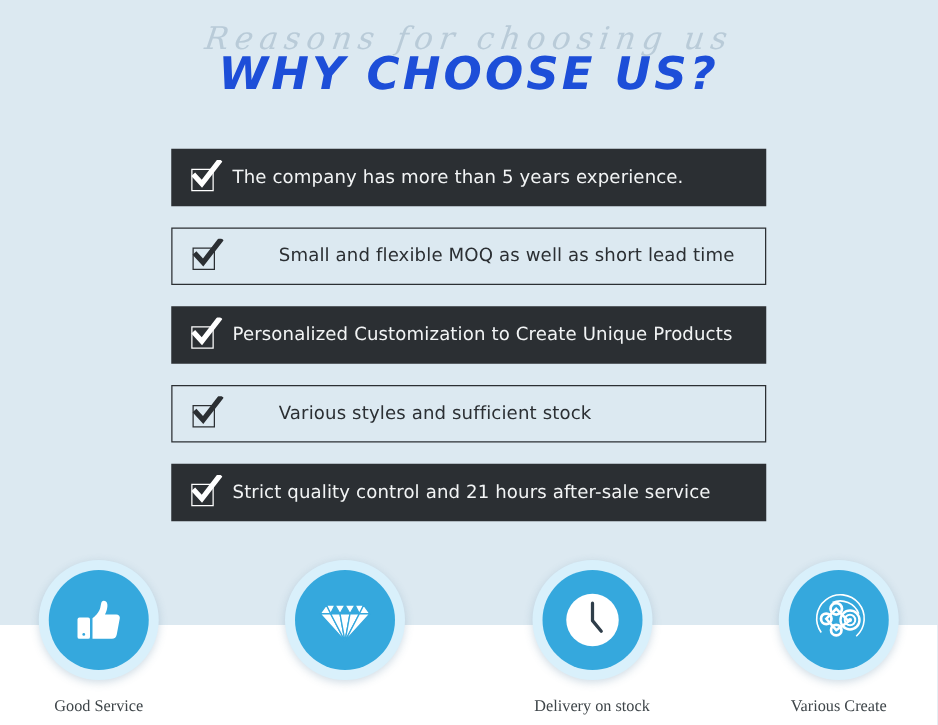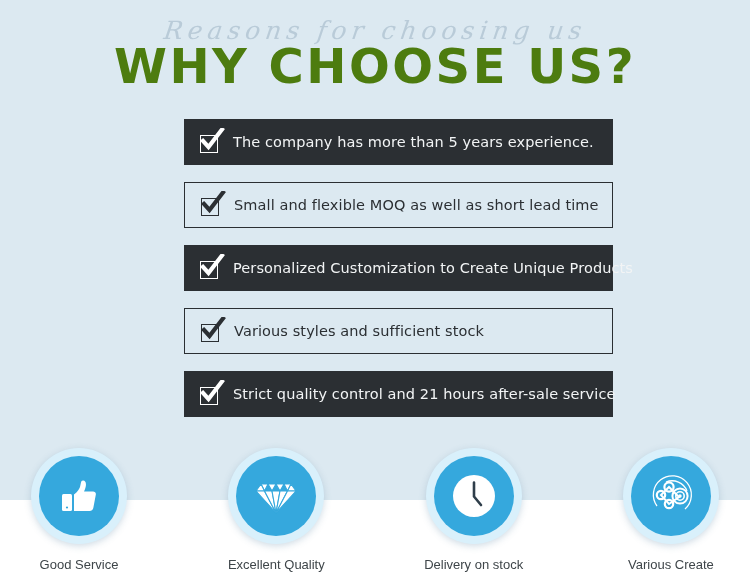--- a/index.html
+++ b/index.html
@@ -45,43 +45,43 @@
     color: #b9cbd8;
     letter-spacing: 5px;
     line-height: 1;
     height: 30px;
     white-space: nowrap;
     transform: skewX(-8deg);
   }
 
   .main-title {
     font-family: "DejaVu Sans", sans-serif;
-    font-size: 48px;
+    font-size: 36px;
     font-weight: bold;
-    color: #4d7c0f;
+    color: #1d4ed8;
     letter-spacing: 2.5px;
     margin-top: -8px;
     line-height: 1.1;
+    font-style: italic;
   }
 
   
   .reasons {
     position: absolute;
     top: 119px;
     left: 137px;
     width: 476px;
   }
 
   .reason-row {
     height: 46px;
     display: flex;
     align-items: center;
     margin-bottom: 17px;
     padding-left: 16px;
-    margin-left: 47px;
   }
 
   .reason-row.dark {
     background: #2b2f33;
   }
 
   .reason-row.light {
     background: #dce9f1;
     border: 1px solid #2b2f33;
   }
@@ -105,21 +105,21 @@
 
   .checkbox .tick {
     position: absolute;
     left: -1px;
     top: -5px;
     width: 26px;
     height: 26px;
   }
 
   .reason-row.dark { color: #ffffff; }
-  .reason-row.light { color: #2b2f33; }
+  .reason-row.light { color: #2b2f33; gap: 36px; }
 
   .reason-text {
     font-family: "DejaVu Sans", sans-serif;
     font-size: 14.5px;
     letter-spacing: 0.1px;
     white-space: nowrap;
   }
 
   .reason-row.dark .reason-text { color: #f2f4f5; }
   .reason-row.light .reason-text { color: #2b2f33; }
@@ -165,21 +165,21 @@
     background: #35a8dd;
     display: flex;
     align-items: center;
     justify-content: center;
   }
 
   .disc svg { display: block; }
 
   .feature-label {
     margin-top: 13px;
-    font-family: Liberation Sans, sans-serif;
+    font-family: Liberation Serif, serif;
     font-size: 13px;
     color: #3e4549;
     white-space: nowrap;
   }
 </style>
 </head>
 <body>
 
 <div class="page">
 
@@ -274,21 +274,20 @@
               <path d="M39 11 L44 18 L35.5 18 Z"></path>
               <path d="M4 18 L12.5 18 L24 40 Z"></path>
               <path d="M12.5 18 L20 18 L24 40 Z"></path>
               <path d="M20 18 L28 18 L24 40 Z"></path>
               <path d="M28 18 L35.5 18 L24 40 Z"></path>
               <path d="M35.5 18 L44 18 L24 40 Z"></path>
             </g>
           </svg>
         </div>
       </div>
-      <div class="feature-label">Excellent Quality</div>
     </div>
 
     <div class="feature">
       <div class="circle-wrap">
         <div class="ring"></div>
         <div class="disc">
           <svg width="56" height="56" viewBox="0 0 56 56">
             <circle cx="28" cy="28" r="21" fill="#ffffff"></circle>
             <path d="M28 14.5 L28 28.5 L35 37" fill="none" stroke="#2f3e4a" stroke-width="2.6" stroke-linecap="round" stroke-linejoin="round"></path>
           </svg>

